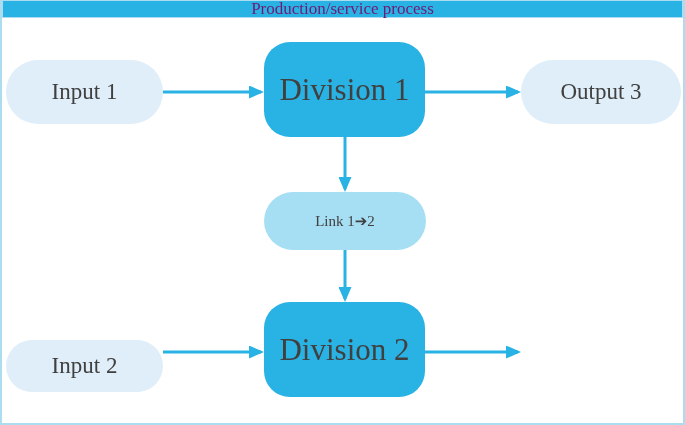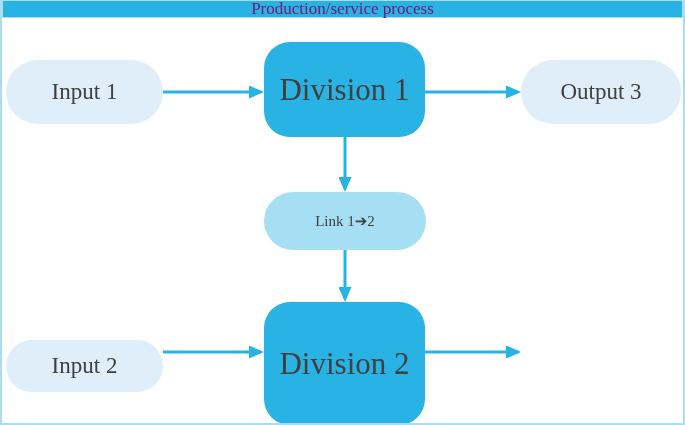--- a/index.html
+++ b/index.html
@@ -47,21 +47,21 @@
     background:var(--mid);
     border-radius:29px;
     font-size:15px;
   }
   
   #n-input1   {left:4px;  top:60px;  width:157px; height:64px;}
   #n-division1{left:262px; top:42px;  width:161px; height:95px;}
   #n-output1  {left:519px; top:60px;  width:160px; height:64px;}
   #n-link12   {left:262px; top:192px; width:162px; height:58px;}
   #n-input2   {left:4px;  top:320px; width:157px; height:52px;margin-top:20px;}
-  #n-division2{left:262px; top:302px; width:161px; height:123px;}
+  #n-division2{left:262px; top:302px; width:161px; height:95px;}
   #n-output2  {left:519px; top:320px; width:160px; height:64px;}
   svg.arrows{position:absolute;left:0;top:0;width:685px;height:425px;pointer-events:none;}
   svg.arrows line{stroke:var(--cyan);stroke-width:3;}
 </style>
 </head>
 <body>
 
 <div id="canvas">
 
   <div class="titlebar">

